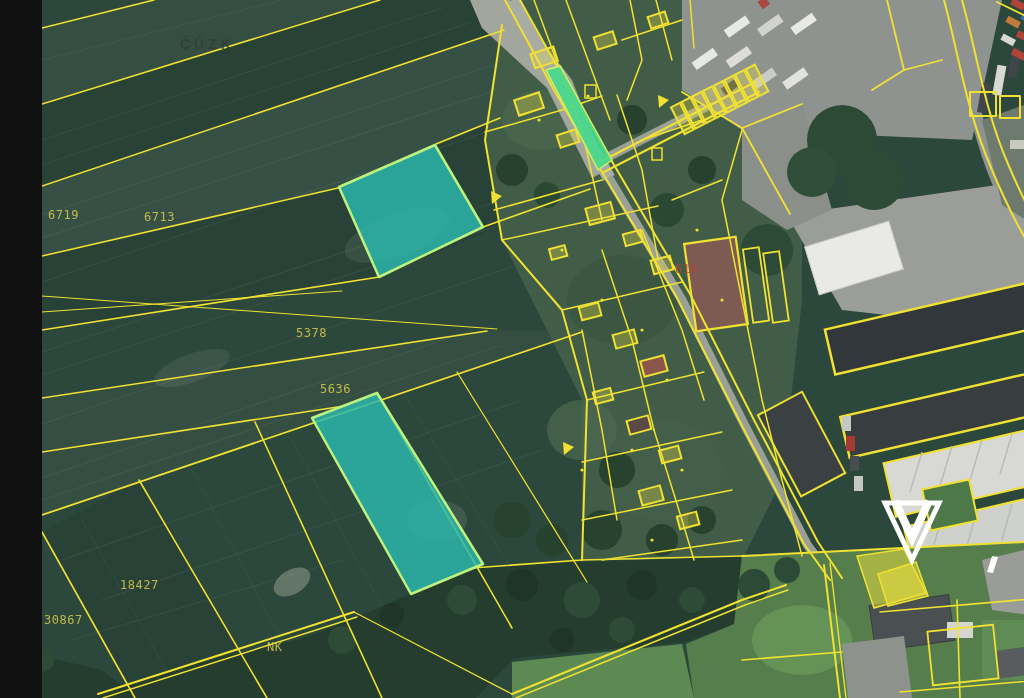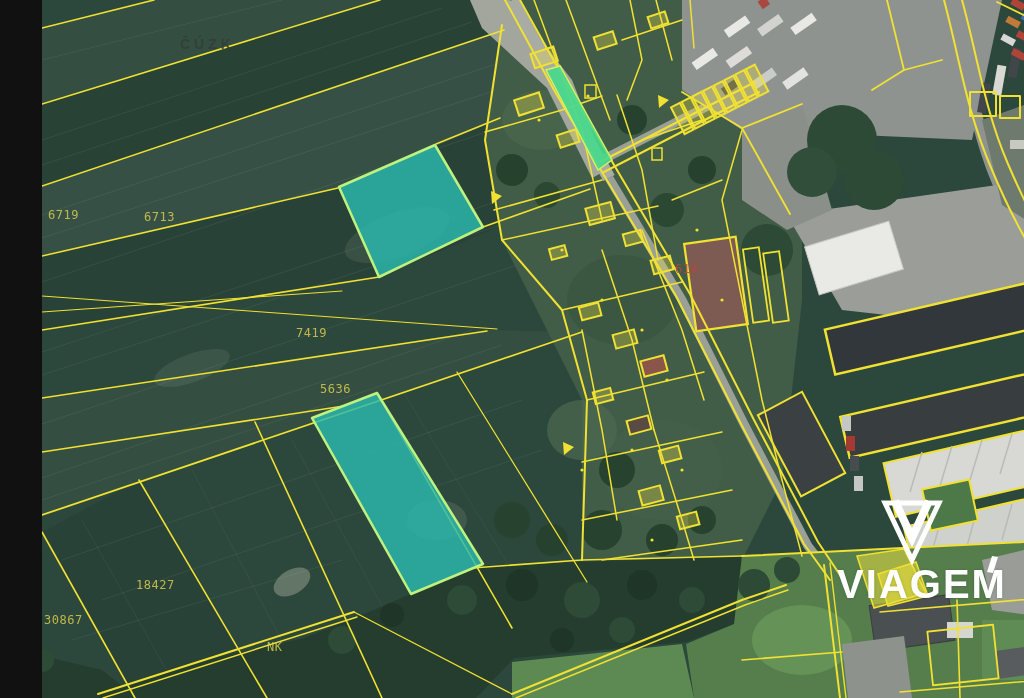--- a/index.html
+++ b/index.html
@@ -338,21 +338,20 @@
     <path d="M853,501 L870,538 L887,501" stroke-width="8"></path>
     <polygon points="945,572 950,556 956,557 951,573" fill="#ffffff" stroke="none"></polygon>
   </g>
 </svg>
 
   <div class="wm wm1">ČÚZK</div>
   <div class="wm wm2">ČÚZK</div>
 
   <span class="plabel" style="left:6px;top:208px">6719</span>
   <span class="plabel" style="left:102px;top:210px">6713</span>
-  <span class="plabel" style="left:254px;top:326px">7419</span>
+  <span class="plabel" style="left:254px;top:326px">5378</span>
   <span class="plabel" style="left:278px;top:382px">5636</span>
-  <span class="plabel" style="left:94px;top:578px">18427</span>
+  <span class="plabel" style="left:78px;top:578px">18427</span>
   <span class="plabel" style="left:2px;top:613px">30867</span>
   <span class="plabel" style="left:225px;top:640px">NK</span>
   <span class="plabel red" style="left:633px;top:262px">614</span>
 
-  <div class="brand-text">VIAGEM</div>
 </div>
 
 </body></html>

